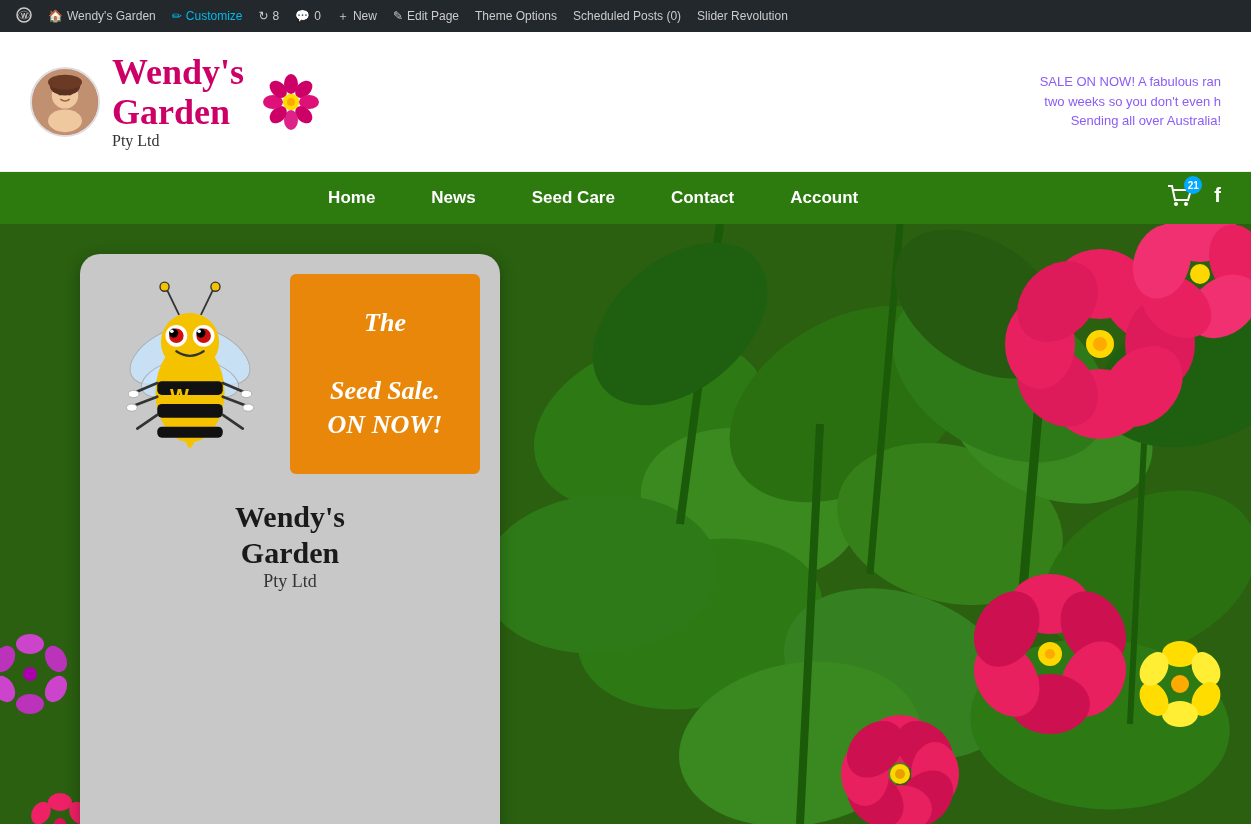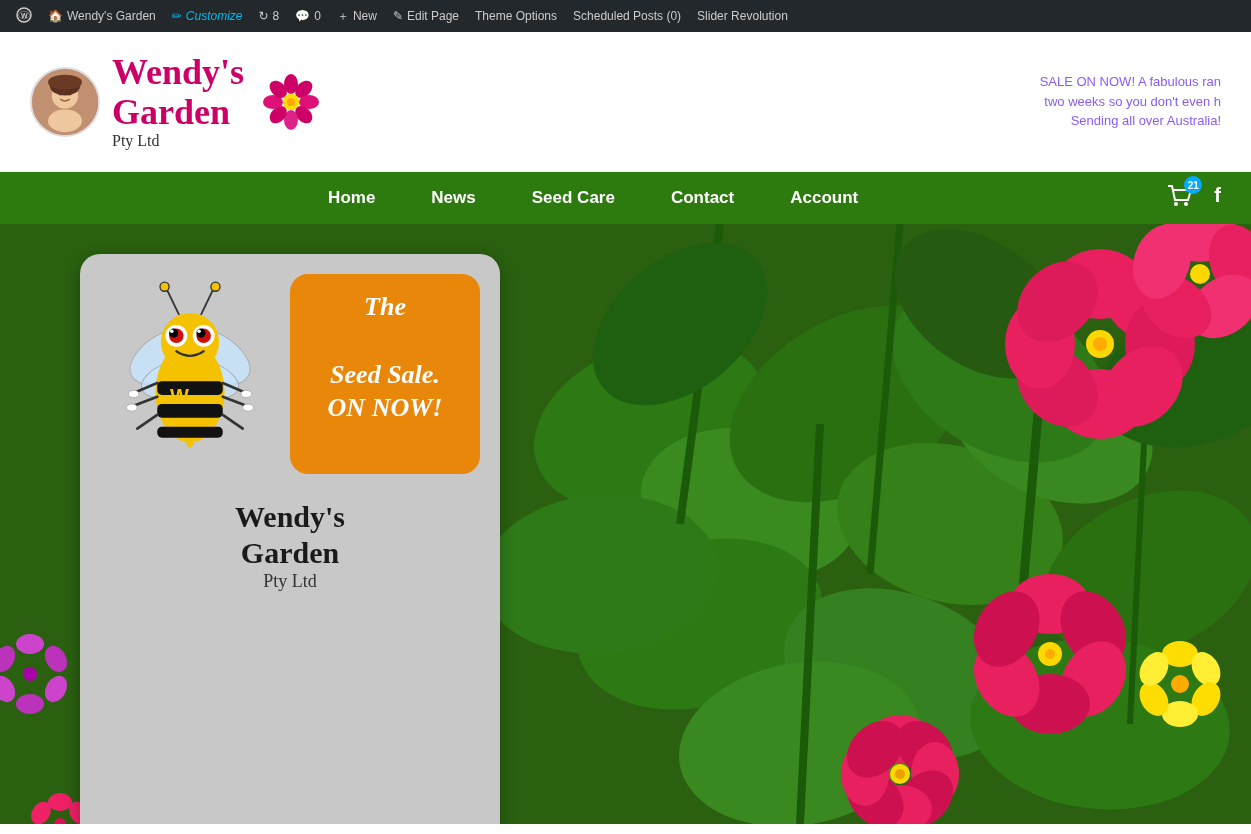--- a/index.html
+++ b/index.html
@@ -177,24 +177,24 @@
     }
     .bee-area {
       flex: 0 0 180px;
       display: flex;
       align-items: center;
       justify-content: center;
     }
     .orange-box {
       flex: 1;
       background: #e8870a;
-      border-radius: 18px;
+      border-radius: 6px;
       padding: 16px 15px;
       display: flex;
-      align-items: flex-start;
+      align-items: center;
       justify-content: center;
     }
     .spring-fever-text {
       color: #fff;
       font-size: 26px;
       font-weight: bold;
       font-style: italic;
       text-align: center;
       line-height: 1.3;
       font-family: Georgia, serif;
@@ -234,21 +234,21 @@
         <text x="5" y="11" font-size="7" fill="#ccc" font-weight="bold">W</text>
       </svg>
     </span>
   </div>
   <div class="admin-bar-item">
     <span style="font-size:12px;">🏠</span>
     <span>Wendy's Garden</span>
   </div>
   <div class="admin-bar-item">
     <span style="color:#00b9eb;">✏</span>
-    <span style="color:#00b9eb;font-style:italic;">Customize</span>
+    <span style="color:#00b9eb;">Customize</span>
   </div>
   <div class="admin-bar-item">
     <span>↻</span>
     <span>8</span>
   </div>
   <div class="admin-bar-item">
     <span>💬</span>
     <span>0</span>
   </div>
   <div class="admin-bar-item">

